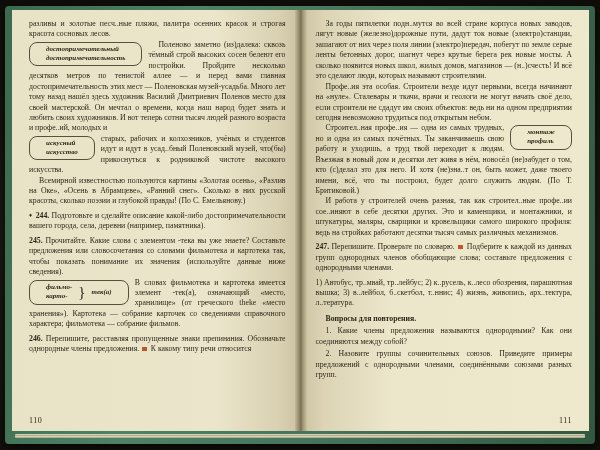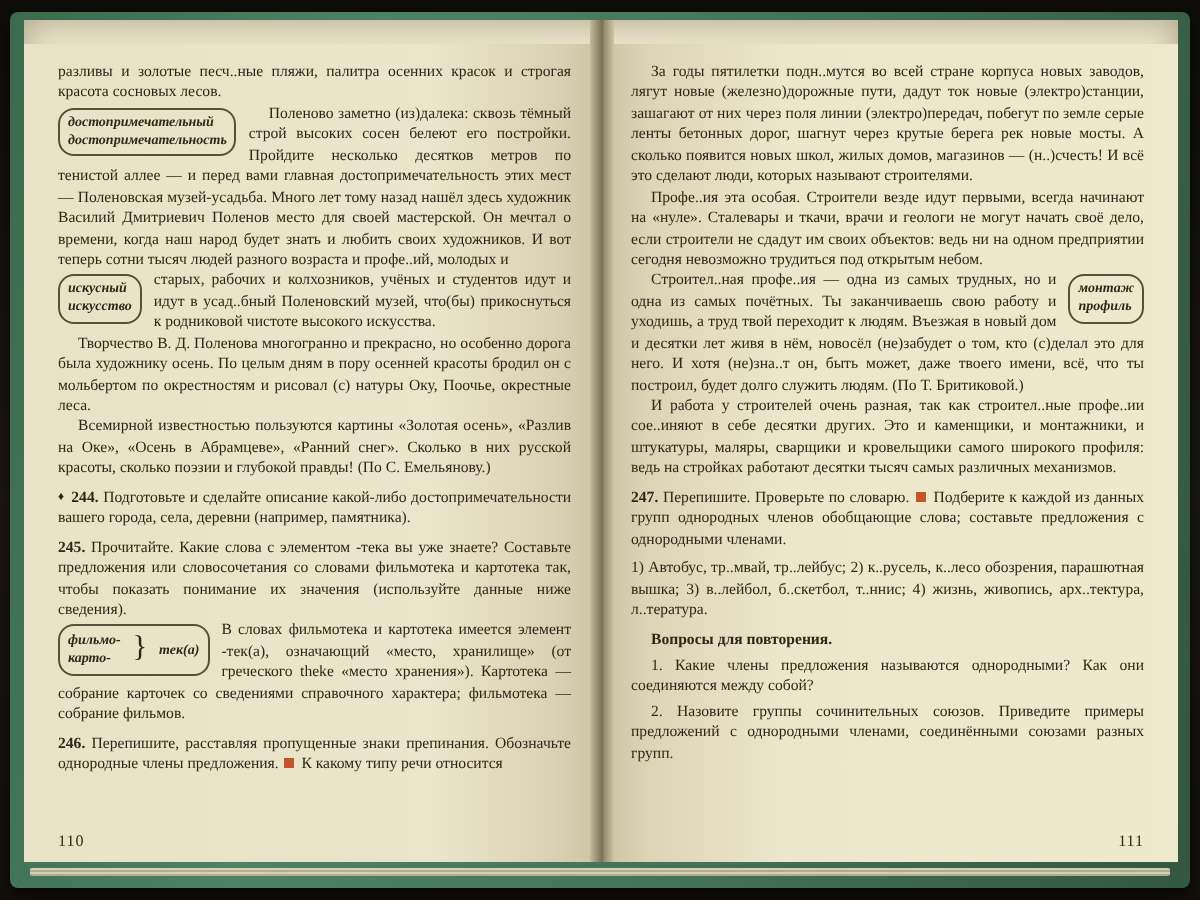--- a/index.html
+++ b/index.html
@@ -5,30 +5,30 @@
   html,body{margin:0;padding:0;}
   body{width:600px;height:450px;overflow:hidden;background:#14110e;font-family:"Liberation Serif","DejaVu Serif",serif;}
   .scene{position:relative;width:600px;height:450px;background:linear-gradient(180deg,#0f0d0a 0%,#1b1813 55%,#12100c 100%);}
   .book{position:absolute;left:5px;top:6px;width:590px;height:438px;border-radius:4px;
         background:linear-gradient(100deg,#3c6a4e 0%,#4e8264 28%,#45735a 60%,#33573f 100%);
         box-shadow:0 4px 10px rgba(0,0,0,0.65);}
   .edge-strip{position:absolute;left:10px;right:10px;bottom:6px;height:4px;border-radius:1px;
         background:repeating-linear-gradient(180deg,#e3dcc0 0 1px,#bdb396 1px 2px);opacity:.9;}
   .pages{position:absolute;left:7px;right:6px;top:4px;bottom:13px;display:flex;background:#e9e3c9;
         box-shadow:inset 0 0 16px rgba(60,45,20,0.35);}
-  .page{position:relative;flex:1 1 0;overflow:hidden;font-size:7.8px;line-height:1.34;color:#2f2619;text-align:justify;margin-top:12px;}
+  .page{position:relative;flex:1 1 0;overflow:hidden;font-size:7.8px;line-height:1.34;color:#2f2619;text-align:justify;}
   .page.left{padding:9px 9px 16px 17px;background:linear-gradient(90deg,#e8e2c6 0%,#ebe5cb 72%,#d9d1b2 94%,#cfc6a6 100%);}
   .page.right{padding:9px 17px 16px 9px;background:linear-gradient(270deg,#eee8cd 0%,#ece6cb 70%,#dcd4b5 94%,#d0c7a7 100%);}
   .gutter{width:12px;background:linear-gradient(90deg,#c4bb9c 0%,#877d61 42%,#77704f 50%,#9a9071 62%,#cdc4a4 100%);}
   p{margin:0;}
   .ind{text-indent:10px;}
   .ex{margin-top:4px;}
   .exnum{font-weight:bold;}
   .marker{font-size:6px;vertical-align:1px;margin-right:1px;}
-  .vbox{float:left;border:1px solid #57503f;border-radius:8px;padding:2px 4px;margin:2px 6px 1px 0;
+  .vbox{float:left;border:1px solid #57503f;border-radius:8px;padding:2px 16px;margin:2px 6px 1px 0;
         font-style:italic;font-weight:bold;font-size:7px;line-height:1.3;text-align:left;}
   .vbox.fr{float:right;margin:2px 0 1px 6px;}
   .vbox-teka{display:flex;align-items:center;gap:6px;}
   .tcol div{white-space:nowrap;}
   .brace{font-size:15px;font-weight:normal;font-style:normal;}
   .sq{display:inline-block;width:4.5px;height:4.5px;background:#c4552a;margin:0 2px 1px 1px;vertical-align:middle;}
   .pnum{position:absolute;bottom:4px;font-size:8px;letter-spacing:.5px;}
   .pnum.pl{left:17px;}
   .pnum.pr{right:17px;}
   .review-head{font-weight:bold;margin-top:5px;text-indent:10px;}
@@ -49,21 +49,20 @@
           <div>достопримечательность</div>
         </div>
         <p class="ind">Поленово заметно (из)далека: сквозь тёмный строй высоких сосен белеют его постройки. Пройдите несколько десятков метров по тенистой аллее — и перед вами главная достопримечательность этих мест — Поленовская музей-усадьба. Много лет тому назад нашёл здесь художник Василий Дмитриевич Поленов место для своей мастерской. Он мечтал о времени, когда наш народ будет знать и любить своих художников. И вот теперь сотни тысяч людей разного возраста и профе..ий, молодых и</p>
 
         <div class="vbox">
           <div>искусный</div>
           <div>искусство</div>
         </div>
         <p>старых, рабочих и колхозников, учёных и студентов идут и идут в усад..бный Поленовский музей, что(бы) прикоснуться к родниковой чистоте высокого искусства.</p>
 
-        <p class="ind">Творчество В. Д. Поленова многогранно и прекрасно, но особенно дорога была художнику осень. По целым дням в пору осенней красоты бродил он с мольбертом по окрестностям и рисовал (с) натуры Оку, Поочье, окрестные леса.</p>
         <p class="ind">Всемирной известностью пользуются картины «Золотая осень», «Разлив на Оке», «Осень в Абрамцеве», «Ранний снег». Сколько в них русской красоты, сколько поэзии и глубокой правды! (По С. Емельянову.)</p>
 
         <p class="ex">
           <span class="marker">♦</span>
           <b class="exnum">244.</b>
           <span>Подготовьте и сделайте описание какой-либо достопримечательности вашего города, села, деревни (например, памятника).</span>
         </p>
 
         <p class="ex">
           <b class="exnum">245.</b>

